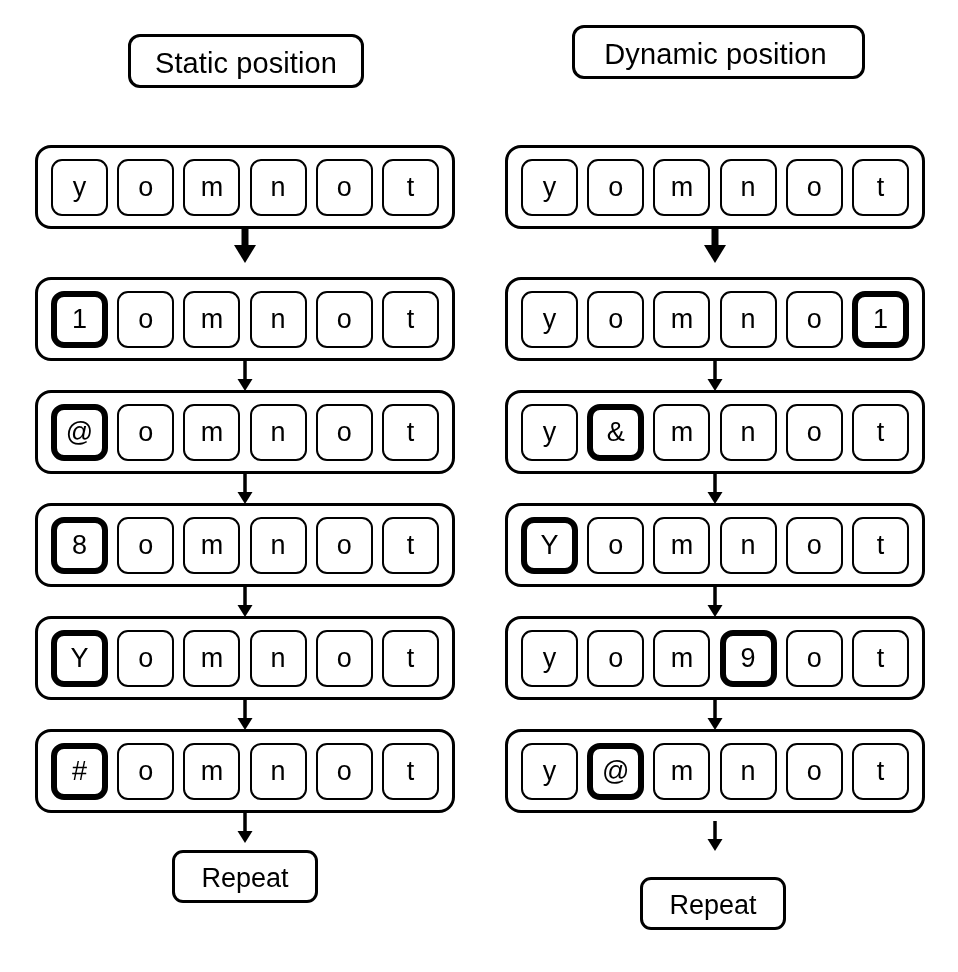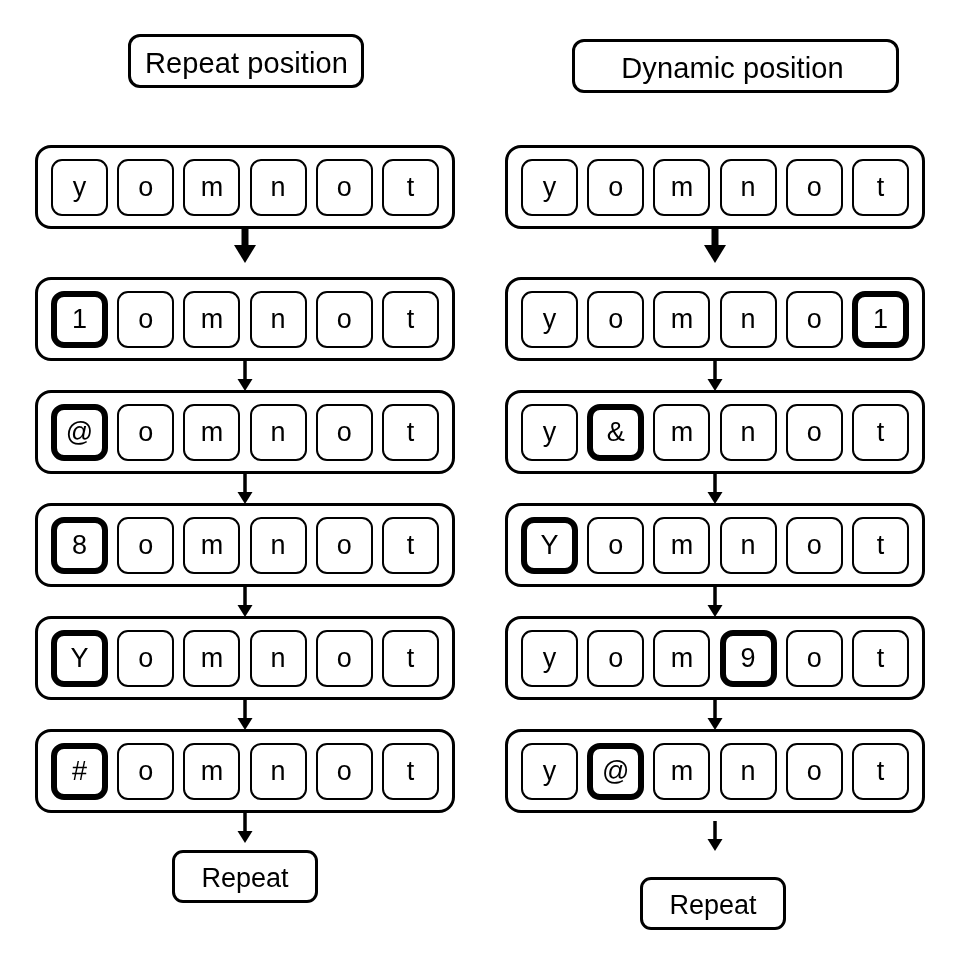--- a/index.html
+++ b/index.html
@@ -11,21 +11,21 @@
   #col-dynamic{left:480px;width:478px;}
 
   .header-pill{
     position:absolute;
     border:3px solid #000;border-radius:12px;background:#fff;
     height:54px;line-height:52px;text-align:center;
     font-size:29px;letter-spacing:0.1px;white-space:nowrap;
     padding:0 14px;box-sizing:border-box;
   }
   #col-static .header-pill{left:128px;top:34px;width:236px;}
-  #col-dynamic .header-pill{left:92px;top:39px;width:327px;padding-left:8px;}
+  #col-dynamic .header-pill{left:92px;top:25px;width:293px;padding-left:8px;}
 
   .word-row{
     position:absolute;
     border:3px solid #000;border-radius:16px;background:#fff;
     box-sizing:border-box;
     display:flex;align-items:center;justify-content:space-between;
     padding:0 13px;
   }
   #col-static .word-row{left:35px;width:420px;height:84px;}
   #col-dynamic .word-row{left:25px;width:420px;height:84px;}
@@ -47,21 +47,21 @@
     height:53px;line-height:51px;text-align:center;
     font-size:27px;box-sizing:border-box;white-space:nowrap;
   }
   #col-static .repeat-box{left:172px;top:850px;width:146px;}
   #col-dynamic .repeat-box{left:160px;top:877px;width:146px;}
 </style>
 </head>
 <body>
 
 <div class="column" id="col-static">
-  <div class="header-pill">Repeat position</div>
+  <div class="header-pill">Static position</div>
   <div class="rows">
       <div class="word-row" style="top: 145px;">
         <div class="cell">y</div>
         <div class="cell">o</div>
         <div class="cell">m</div>
         <div class="cell">n</div>
         <div class="cell">o</div>
         <div class="cell">t</div>
       </div>
       <div class="arrow" style="top: 229px; left: 230px;"><svg viewBox="0 0 30 34" width="30" height="34">

